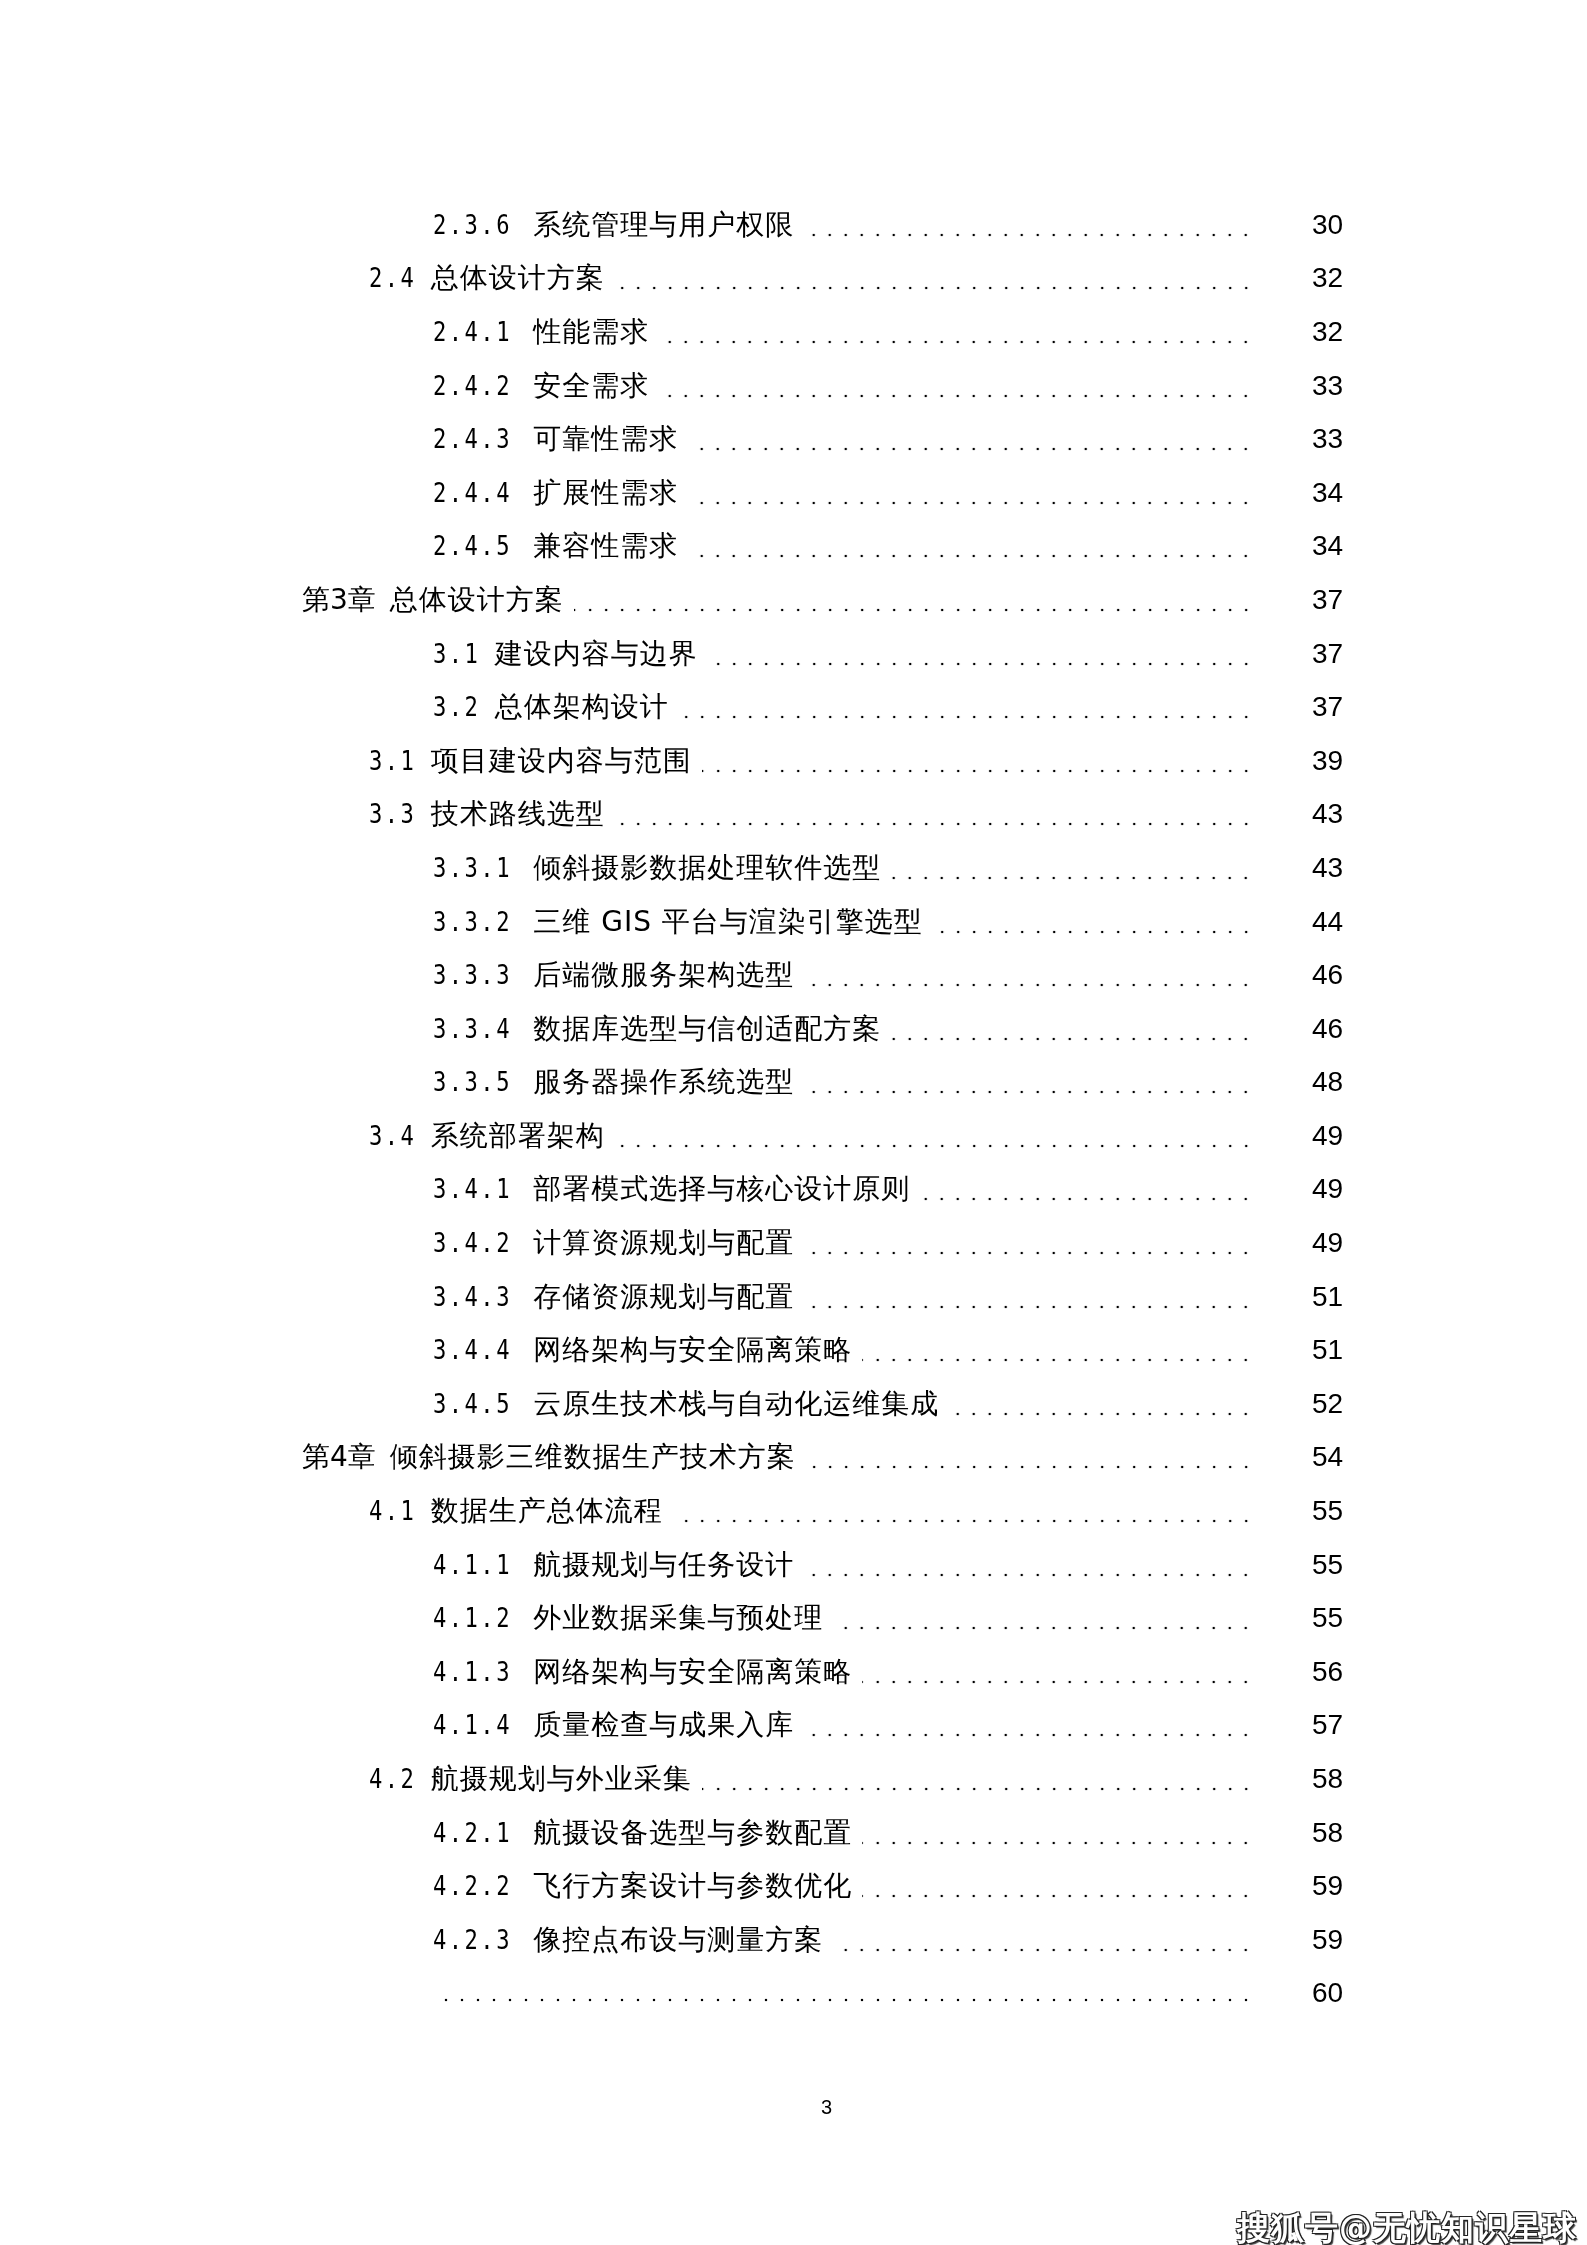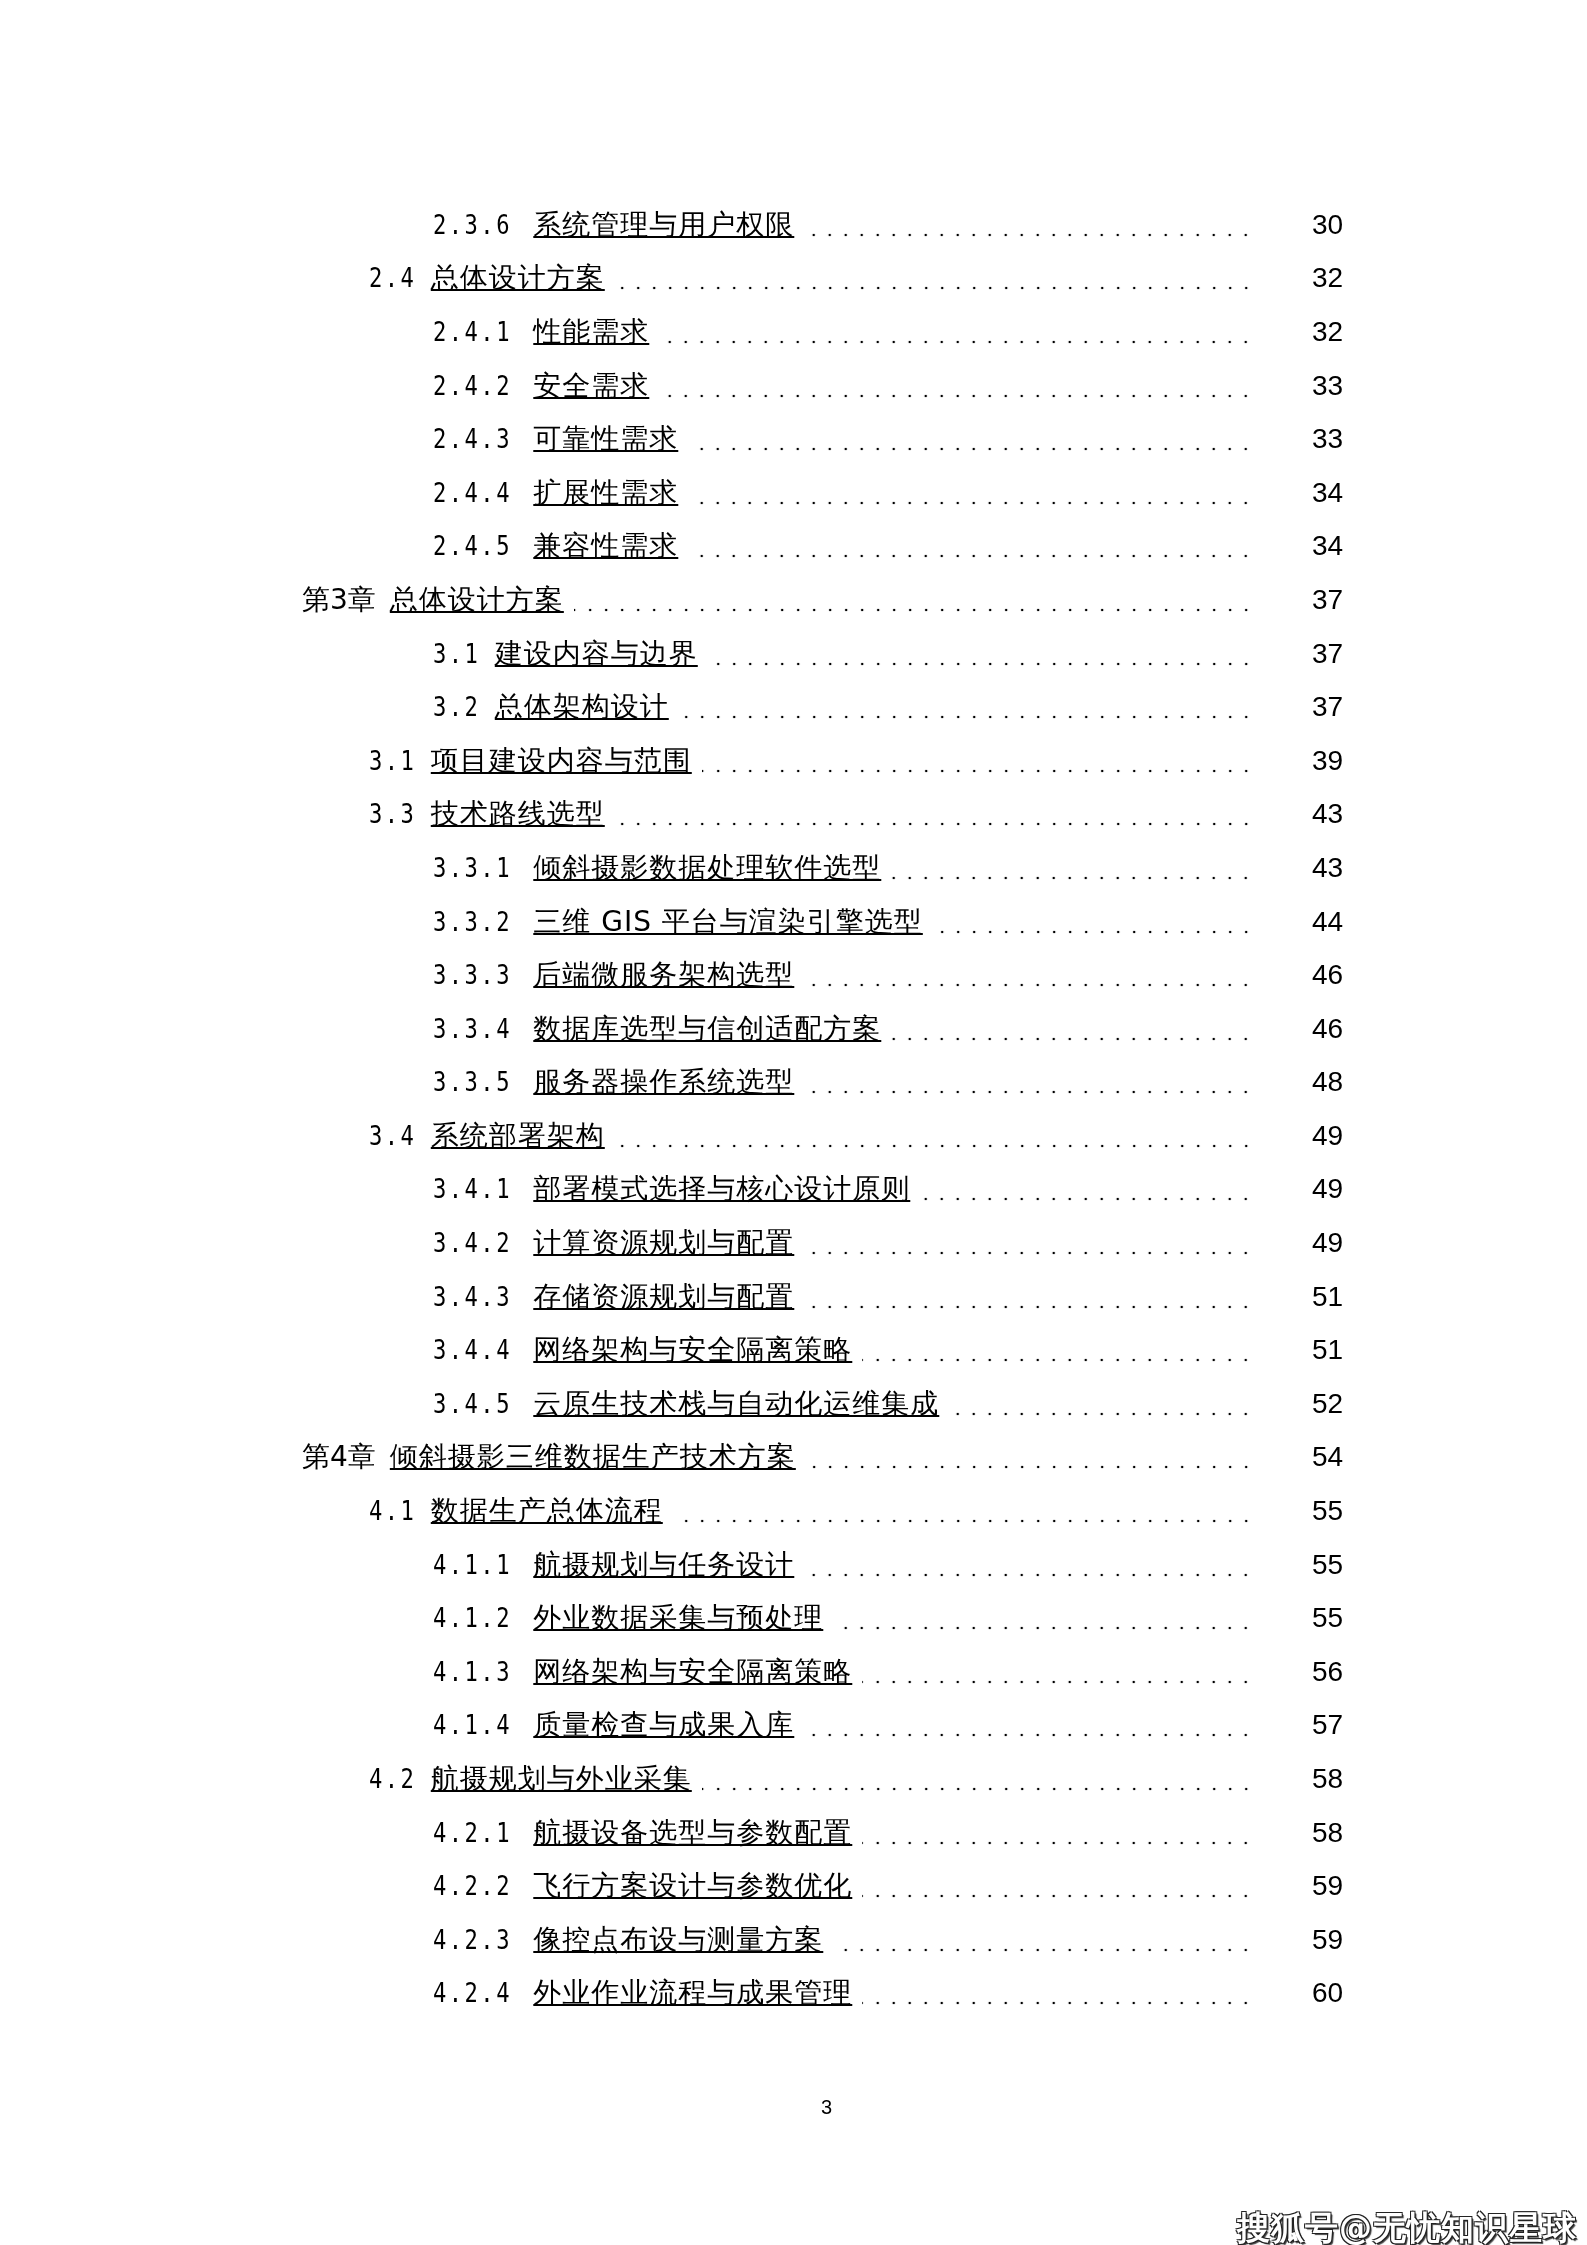--- a/index.html
+++ b/index.html
@@ -6,21 +6,21 @@
   body { width: 1587px; height: 2245px; position: relative; overflow: hidden;
          font-family: "DejaVu Sans", "Liberation Sans", sans-serif; color: #000; }
   .page { position: absolute; left: 0; top: 0; width: 1587px; height: 2245px; background: #fff; }
   .toc { position: absolute; left: 0; top: 198px; width: 1587px; }
   .toc-row { position: relative; height: 53.6px; display: flex; align-items: center; }
   .toc-entry { position: absolute; display: flex; align-items: baseline; right: 241px; }
   .lvl1 .toc-entry { left: 302px; }
   .lvl2 .toc-entry { left: 369px; }
   .lvl3 .toc-entry { left: 433px; }
   .toc-num { font-size: 27px; letter-spacing: 3px; white-space: pre; font-family: "DejaVu Sans Mono", "Liberation Mono", monospace; transform: scaleX(0.82); transform-origin: left; display: inline-block; }
-  .toc-text { font-size: 28px; white-space: nowrap; letter-spacing: 1px; text-decoration: underline; }
+  .toc-text { font-size: 28px; white-space: nowrap; letter-spacing: 1px; }
   .toc-title { display: flex; align-items: baseline; white-space: nowrap; }
   .toc-leader { flex: 1; height: 4px; margin: 0 14px 0 10px; align-self: flex-end; margin-bottom: 7px;
                 background-image: radial-gradient(circle, #000 1.4px, transparent 1.6px);
                 background-size: 16px 4px; background-repeat: repeat-x; background-position: right center; }
   .toc-page { font-family: "Liberation Sans", sans-serif; font-size: 28px; width: 34px; text-align: left; margin-left: 44px; }
   .footer-page { position: absolute; left: 821px; top: 2096px; font-size: 20px; font-family: "Liberation Sans", sans-serif; }
   .watermark { position: absolute; left: 1237px; top: 2186px; font-size: 33px; color: #fff; font-weight: bold;
                letter-spacing: 1px; white-space: nowrap;
                text-shadow: -1px -1px 0 #222, 1px -1px 0 #222, -1px 1px 0 #222, 1px 1px 0 #222, 2px 2px 1px #444; margin-top: 20px; }
 </style>
@@ -354,24 +354,20 @@
       <span class="toc-title">
         <span class="toc-num" style="margin-right: 4px;">4.2.3</span>
         <span class="toc-text">像控点布设与测量方案</span>
       </span>
       <span class="toc-leader"></span>
       <span class="toc-page">59</span>
     </div>
   </div>
       <div class="toc-row lvl3">
     <div class="toc-entry">
-      <span class="toc-title">
-        <span class="toc-num" style="margin-right: 4px;">4.2.4</span>
-        <span class="toc-text">外业作业流程与成果管理</span>
-      </span>
       <span class="toc-leader"></span>
       <span class="toc-page">60</span>
     </div>
   </div>
     </div>
 
   <div class="footer-page">3</div>
   <div class="watermark">搜狐号@无忧知识星球</div>
 </div>
 

